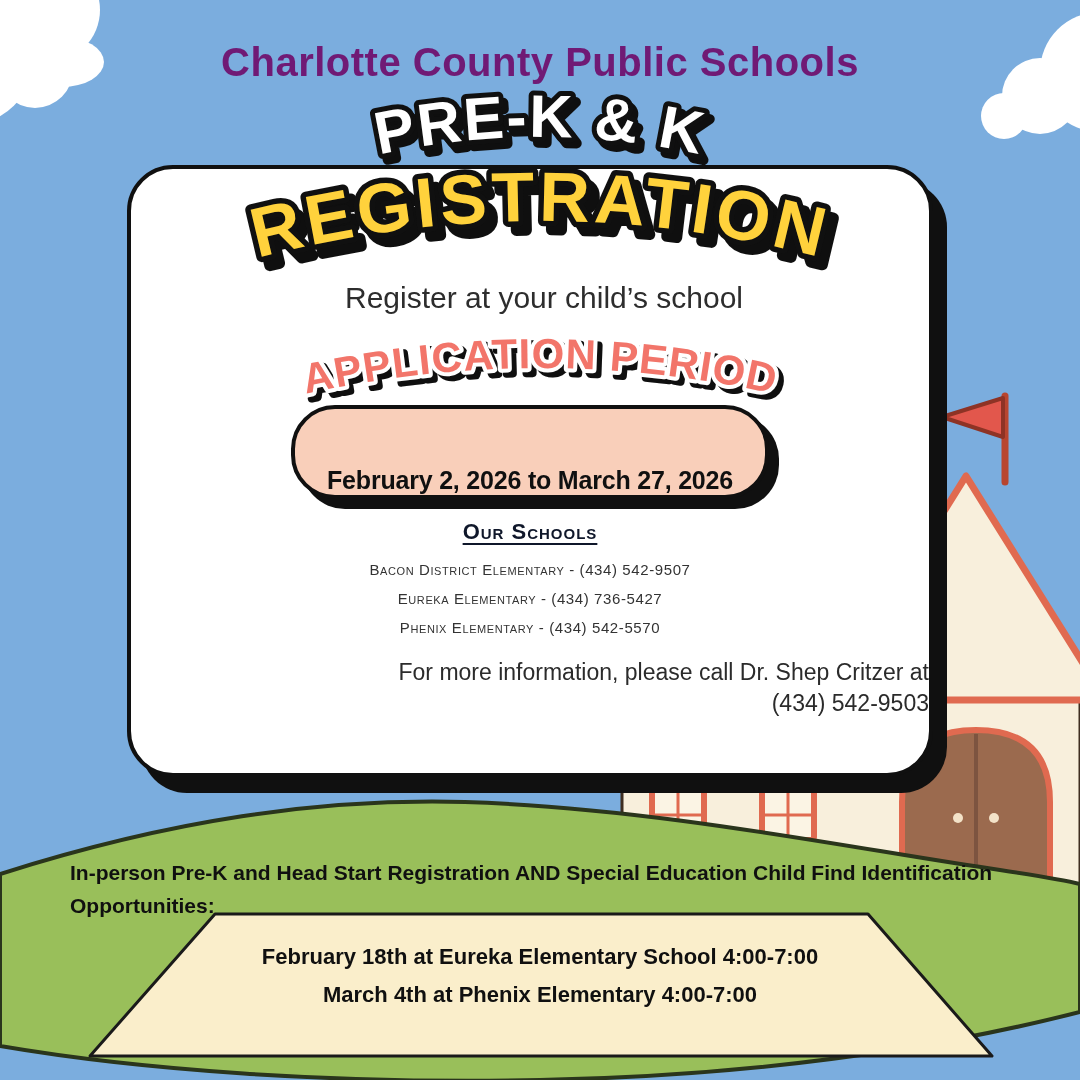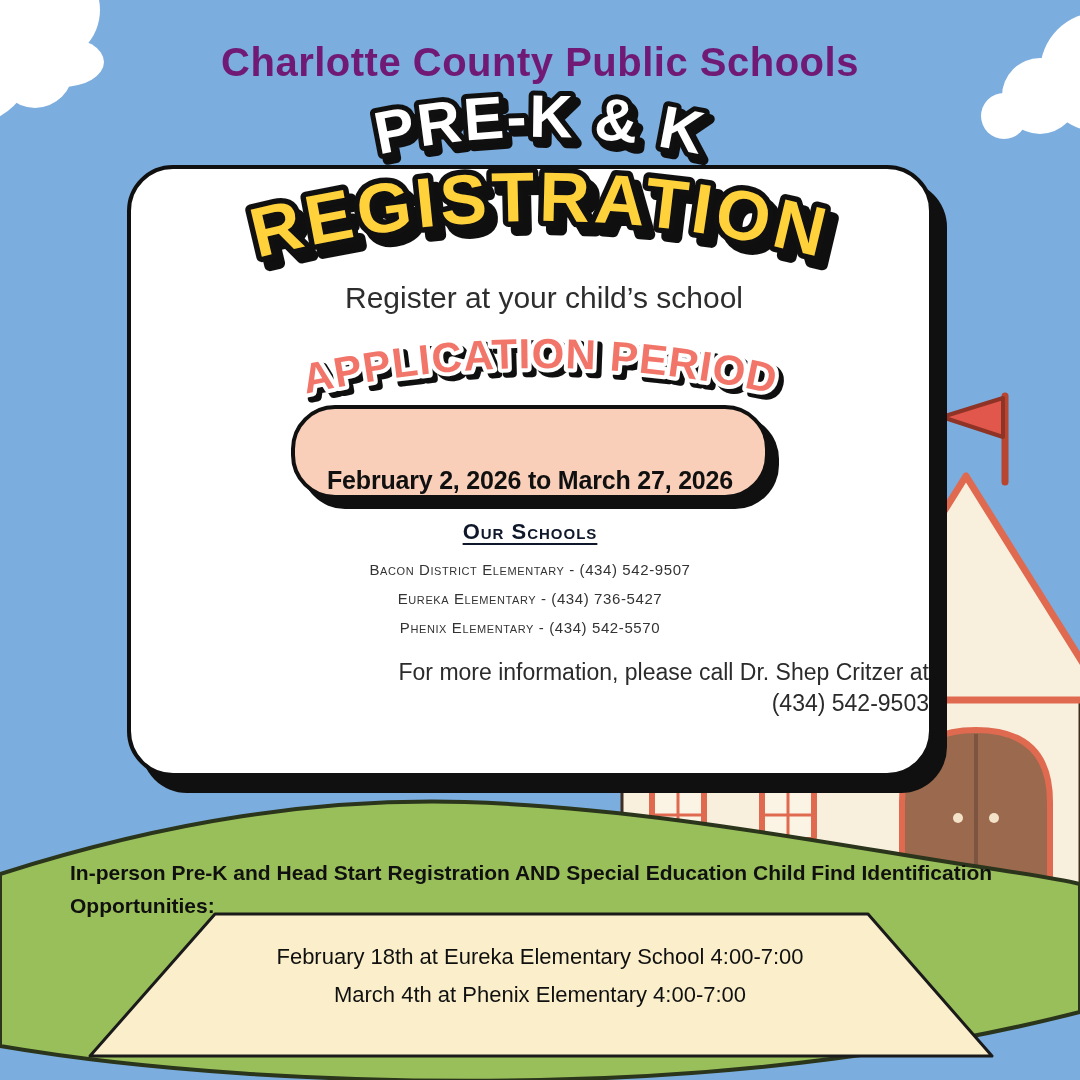--- a/index.html
+++ b/index.html
@@ -57,21 +57,21 @@
   }
 
   .footer-heading {
     position: absolute; top: 848px; left: 70px; width: 940px;
     text-align: left; font-size: 21px; line-height: 33px;
     font-weight: 700; color: #101010; margin-top: 8px;
   }
   .events {
     position: absolute; top: 938px; left: 90px; width: 900px;
     text-align: center; font-size: 22px; line-height: 38px;
-    font-weight: 400; color: #101010;
+    font-weight: 700; color: #101010;
   }
 
   .shadow-sm { filter: drop-shadow(5px 6px 0 #0f0f0f); }
   .shadow-md { filter: drop-shadow(5px 5px 0 #0f0f0f); }
   .shadow-lg { filter: drop-shadow(8px 9px 0 #0f0f0f); }
 </style>
 </head>
 <body>
 
 <div class="canvas">

